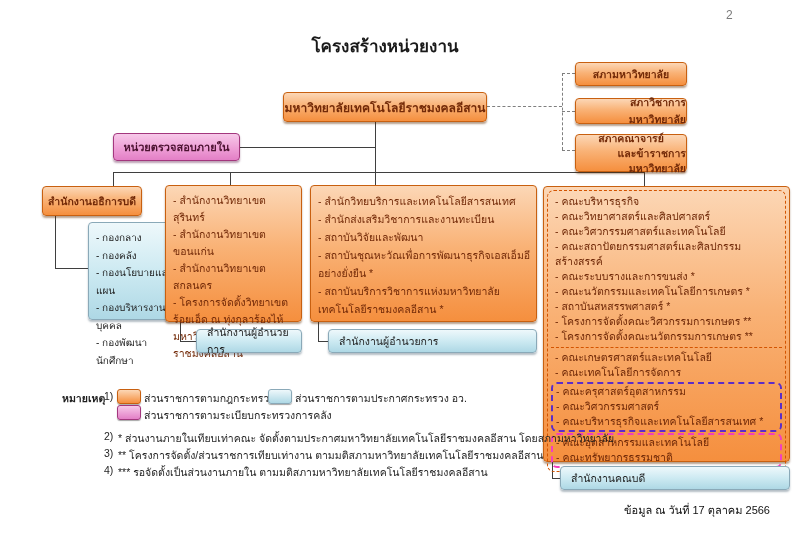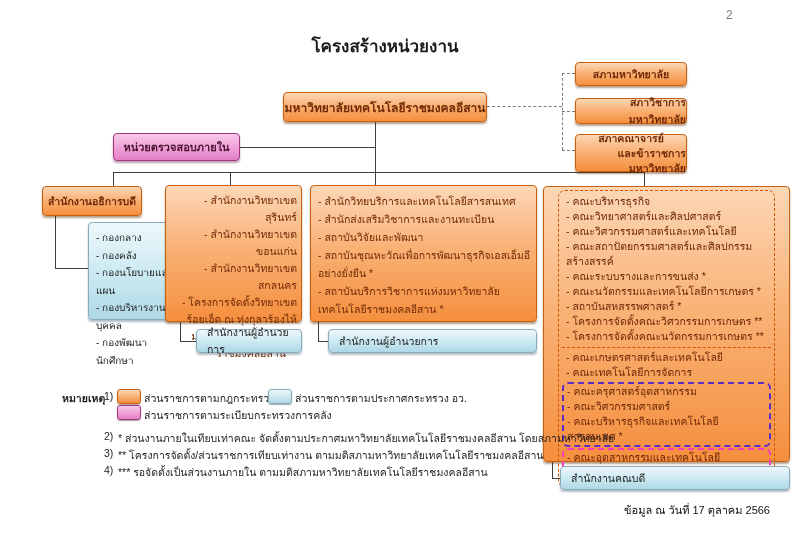--- a/index.html
+++ b/index.html
@@ -31,21 +31,21 @@
     color:#1d1d1d;box-sizing:border-box;
   }
   .box-pink{
     position:absolute;border:1px solid #a3377e;border-radius:4px;
     background:linear-gradient(to bottom,#f7c9e9 0%,#ee9fd6 55%,#e37fc6 100%);
     box-shadow:0 2px 2px rgba(90,20,70,.4);
     color:#4a1230;box-sizing:border-box;
   }
   .list{padding:6px 4px 0 7px;}
   .li{white-space:normal;}
-  .f-wrap{border:1.5px dashed #d35400;border-radius:7px;margin:3px 14px;
+  .f-wrap{border:1.5px dashed #d35400;border-radius:7px;margin:3px 3px;
           padding:2px 3px 2px 3px;box-sizing:border-box;}
   .f-groupA{border-bottom:1.5px dashed #d35400;padding:1px 2px 3px 4px;margin-bottom:1px;}
   .f-plain{padding:1px 2px 1px 4px;}
   .f-groupC{border:2px dashed #5b2dc8;border-radius:6px;padding:0 2px 1px 3px;margin:1px 0;}
   .f-groupD{border:2px dashed #f23fbf;border-radius:6px;padding:0 2px 1px 3px;margin:1px 0;}
   .f-li{font-size:10.5px;line-height:15px;color:#6f2807;}
 
   .swatch{position:absolute;width:22px;height:13px;border-radius:3px;
           box-shadow:0 1px 1px rgba(0,0,0,.35);}
   .sw-orange{background:linear-gradient(to bottom,#fcd7b6,#f58f3e);border:1px solid #c86010;}
@@ -110,21 +110,21 @@
     <span>สำนักงานอธิการบดี</span>
   </div>
   <div class="box-teal list" style="left:88px;top:222px;width:94px;height:98px;font-size:10px;line-height:17.5px;">
     <div class="li">- กองกลาง</div>
     <div class="li">- กองคลัง</div>
     <div class="li">- กองนโยบายและแผน</div>
     <div class="li">- กองบริหารงานบุคคล</div>
     <div class="li">- กองพัฒนานักศึกษา</div>
   </div>
 
-  <div class="box-orange list" style="left:165px;top:185px;width:137px;height:137px;font-size:10.5px;line-height:17px;text-align:right;">
+  <div class="box-orange list" style="left:165px;top:185px;width:137px;height:137px;font-size:10.5px;line-height:17px;">
     <div class="li">- สำนักงานวิทยาเขตสุรินทร์</div>
     <div class="li">- สำนักงานวิทยาเขตขอนแก่น</div>
     <div class="li">- สำนักงานวิทยาเขตสกลนคร</div>
     <div class="li">- โครงการจัดตั้งวิทยาเขตร้อยเอ็ด ณ ทุ่งกุลาร้องไห้ มหาวิทยาลัยเทคโนโลยีราชมงคลอีสาน **</div>
   </div>
   <div class="box-teal" style="left:196px;top:329px;width:106px;height:24px;font-size:10.5px;display:flex;align-items:center;padding-left:10px;">
     <span>สำนักงานผู้อำนวยการ</span>
   </div>
 
   <div class="box-orange list" style="left:310px;top:185px;width:227px;height:137px;font-size:10.5px;line-height:18px;">

